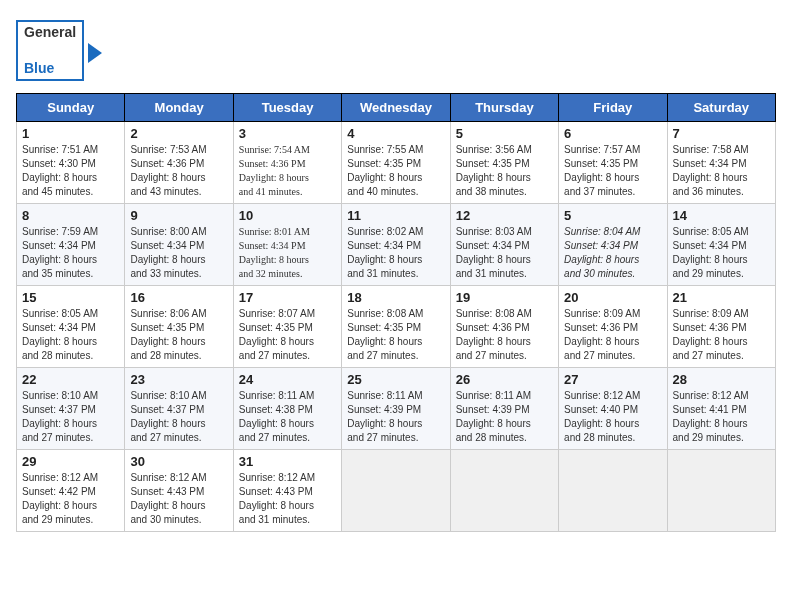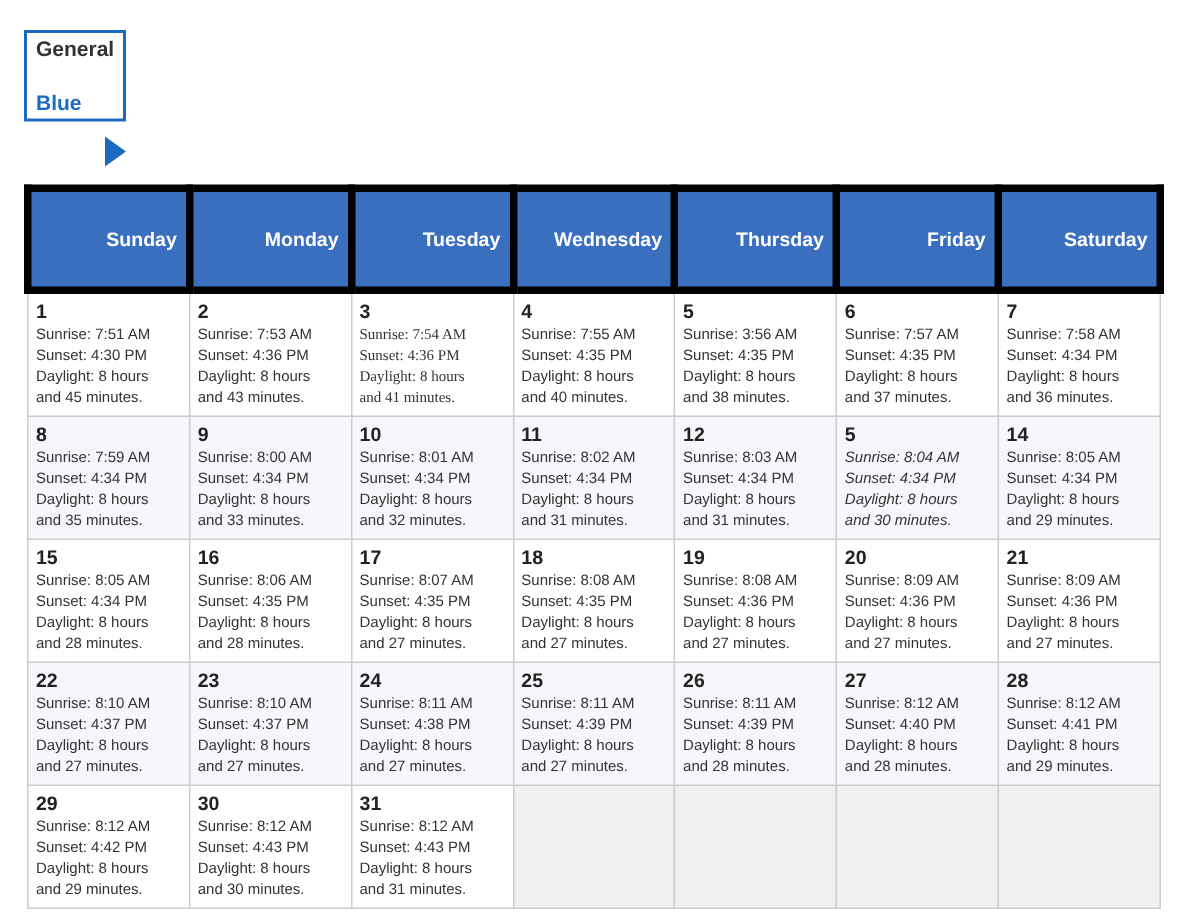--- a/index.html
+++ b/index.html
@@ -36,25 +36,25 @@
       margin-top: 2px;
     }
     table {
       width: 100%;
       border-collapse: collapse;
       font-size: 11px;
     }
     thead tr th {
       background-color: #3a6fbf;
       color: #fff;
-      text-align: right;
-      padding: 24px 6px;
+      text-align: center;
+      padding: 6px 6px;
       font-size: 13px;
       font-weight: bold;
-      border: 5px solid #000000;
+      border: 1px solid #000000;
     }
     tbody tr td {
       border: 1px solid #ccc;
       vertical-align: top;
       padding: 4px 5px;
       width: 14.28%;
       height: 80px;
       background: #fff;
     }
     tbody tr:nth-child(even) td {
@@ -170,21 +170,21 @@
         </td>
         <td>
           <span class="day-num">9</span>
           <div class="day-info" style="white-space: pre-line;">Sunrise: 8:00 AM
 Sunset: 4:34 PM
 Daylight: 8 hours
 and 33 minutes.</div>
         </td>
         <td>
           <span class="day-num">10</span>
-          <div class="day-info" style="white-space: pre-line;">Sunrise: 8:01 AM
+          <div class="day-info" style="white-space: pre-line; font-family: Liberation Serif, serif;">Sunrise: 8:01 AM
 Sunset: 4:34 PM
 Daylight: 8 hours
 and 32 minutes.</div>
         </td>
         <td>
           <span class="day-num">11</span>
           <div class="day-info" style="white-space: pre-line;">Sunrise: 8:02 AM
 Sunset: 4:34 PM
 Daylight: 8 hours
 and 31 minutes.</div>
@@ -339,23 +339,22 @@
         <td class="empty-cell"></td>
         <td class="empty-cell"></td>
         <td class="empty-cell"></td>
       </tr>
     </tbody>
 </table>
 
 <style>
   .logo {
     display: flex;
-    align-items: flex-end;
+    align-items: center;
     margin-top: 4px;
-    flex-direction: column;
   }
   .logo-box {
     border: 2px solid #1a6bbf;
     padding: 2px 6px;
     line-height: 1.2;
   }
   .logo-box .line1 {
     font-size: 14px;
     font-weight: bold;
     color: #333;

